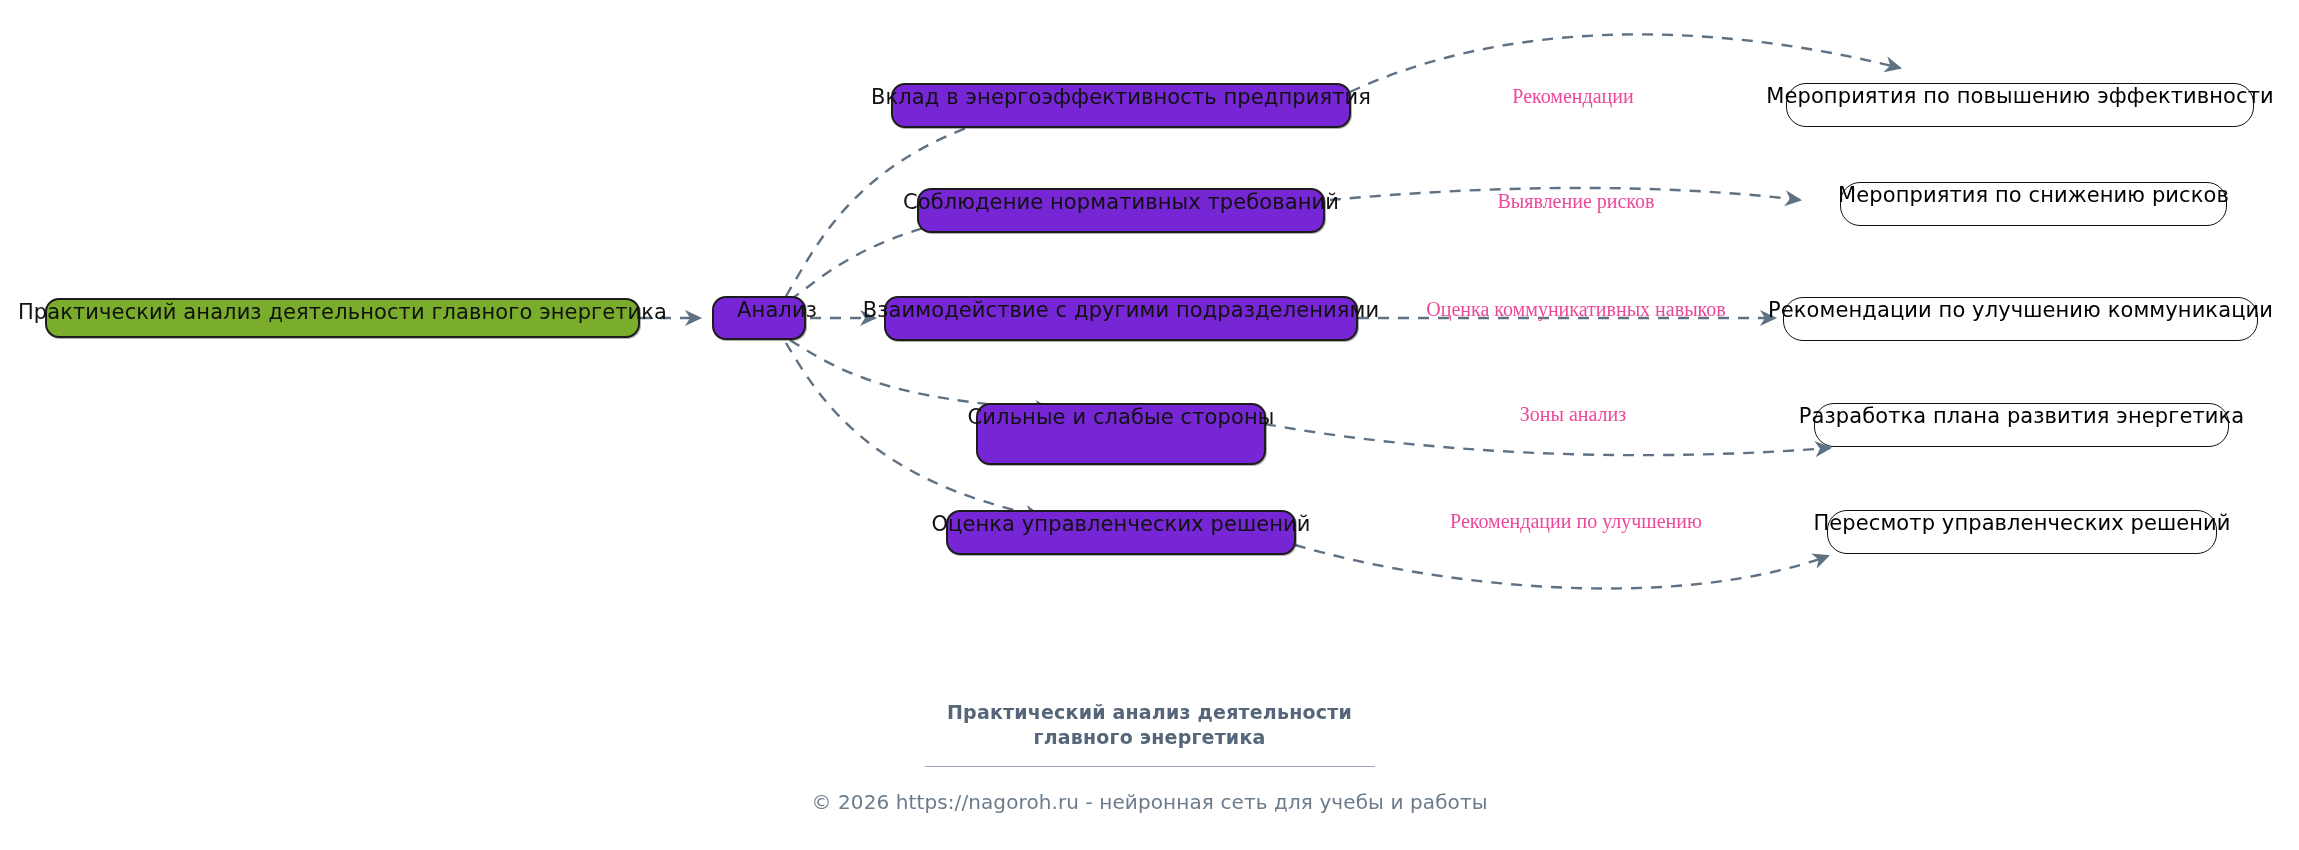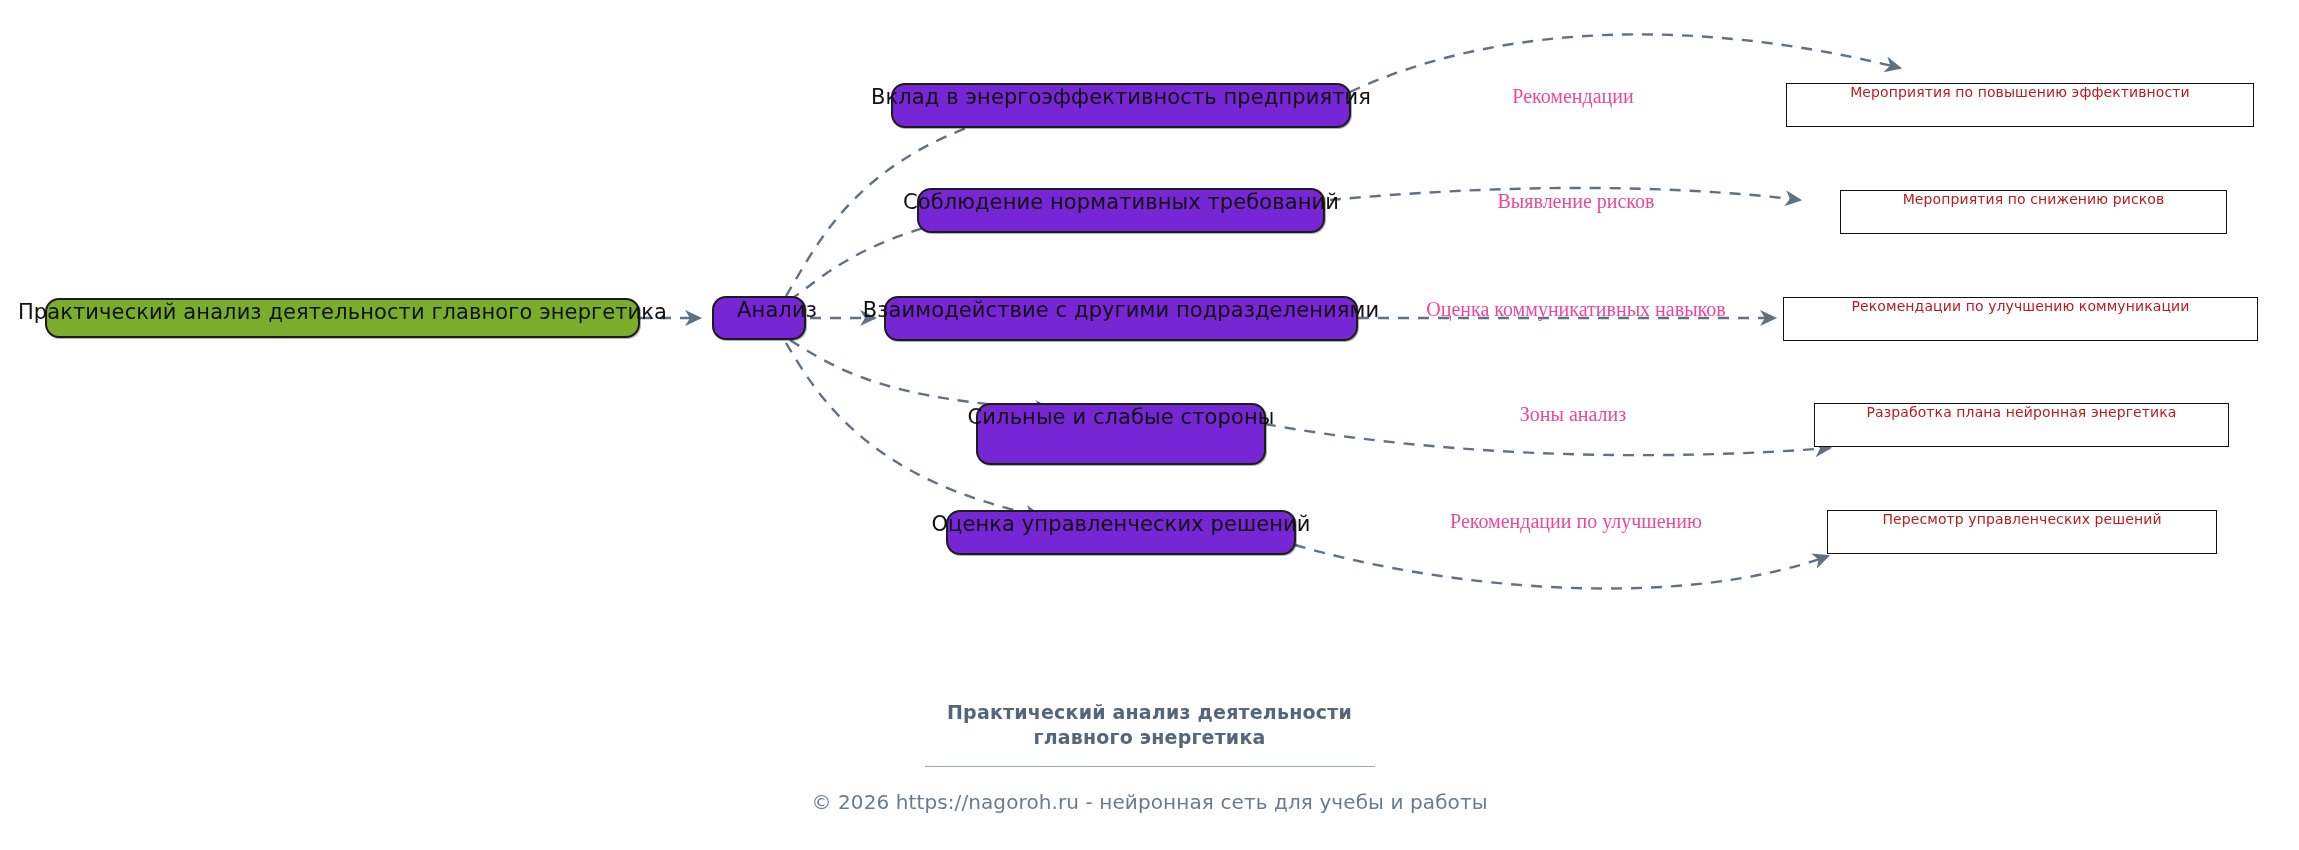--- a/index.html
+++ b/index.html
@@ -61,23 +61,23 @@
   .node-branch {
     background: #7626D4;
     border: 2px solid #1c1c1c;
     color: #111111;
     font-size: 21px;
     box-shadow: 1px 1px 0 rgba(0,0,0,.30);
   }
   .node-leaf {
     background: #ffffff;
     border: 1.6px solid #111111;
-    color: #b91c1c;
-    font-size: 14px;
-    border-radius: 0;
+    color: #000000;
+    font-size: 21px;
+    border-radius: 20px;
   }
 
   
   .edge-label {
     position: absolute;
     font-family: "Liberation Serif", "DejaVu Serif", serif;
     font-size: 20px;
     color: #ec4899;
     white-space: nowrap;
     transform: translateX(-50%);
@@ -173,30 +173,30 @@
   </div>
 
   <div class="node node-branch" style="left:946px; top:510px; width:350px; height:45px;">
     <span>Оценка управленческих решений</span>
   </div>
 
   <div class="node node-leaf" style="left:1786px; top:83px; width:468px; height:44px;">
     <span>Мероприятия по повышению эффективности</span>
   </div>
 
-  <div class="node node-leaf" style="left:1840px; top:190px; width:387px; height:44px;">
+  <div class="node node-leaf" style="left:1840px; top:182px; width:387px; height:44px;">
     <span>Мероприятия по снижению рисков</span>
   </div>
 
   <div class="node node-leaf" style="left:1783px; top:297px; width:475px; height:44px;">
     <span>Рекомендации по улучшению коммуникации</span>
   </div>
 
   <div class="node node-leaf" style="left:1814px; top:403px; width:415px; height:44px;">
-    <span>Разработка плана нейронная энергетика</span>
+    <span>Разработка плана развития энергетика</span>
   </div>
 
   <div class="node node-leaf" style="left:1827px; top:510px; width:390px; height:44px;">
     <span>Пересмотр управленческих решений</span>
   </div>
 
   <div class="edge-label" style="left:1573px; top:85px;">Рекомендации</div>
 
   <div class="edge-label" style="left:1576px; top:190px;">Выявление рисков</div>
 

